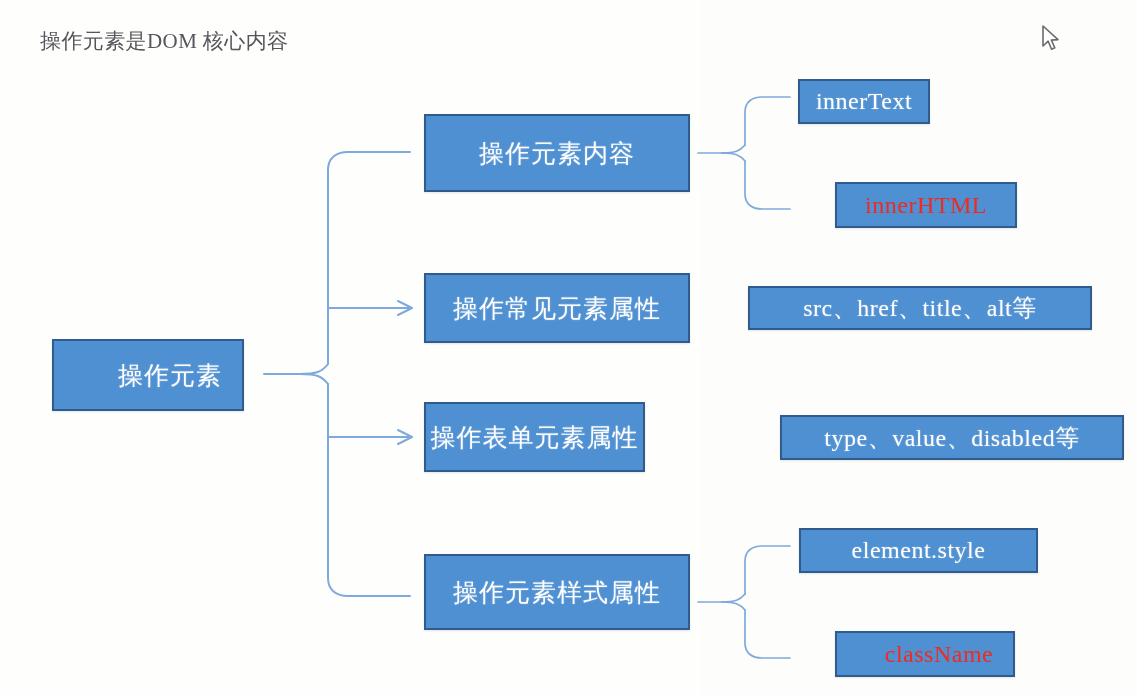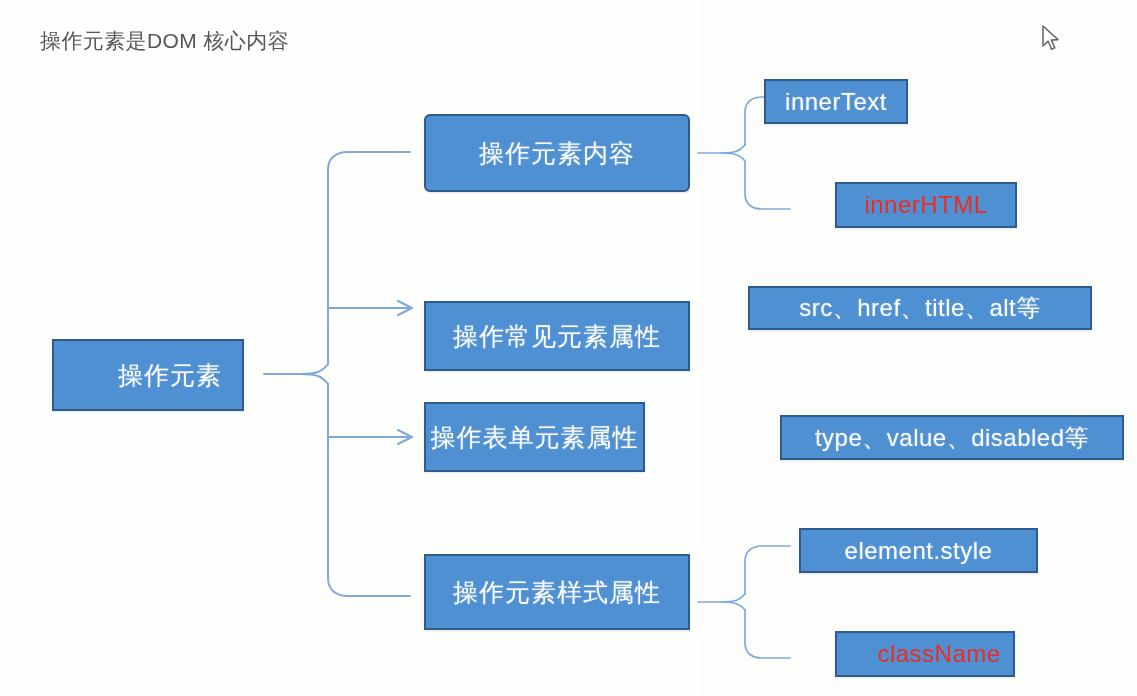--- a/index.html
+++ b/index.html
@@ -6,21 +6,21 @@
     margin: 0;
     padding: 0;
     background: #ffffff;
   }
   #stage {
     position: relative;
     width: 1137px;
     height: 696px;
     background: #fdfdfc;
     overflow: hidden;
-    font-family: Liberation Sans, sans-serif;
+    font-family: Liberation Serif, serif;
   }
 
   
   .bg-band {
     position: absolute;
     top: 0;
     bottom: 0;
     pointer-events: none;
   }
   .bg-band.left  { left: 0;    width: 700px; background: #fefefd; }
@@ -52,26 +52,26 @@
     text-shadow: 0 0 2px rgba(255,255,255,0.35);
     box-shadow: 0 1px 2px rgba(0,0,0,0.10);
   }
   .node.cn   { font-size: 25px; }
   .node.code { font-size: 24px; letter-spacing: 0.5px; }
   .node.red  { color: #ef2b21; text-shadow: none; margin-left: 36px; }
 
   
   #node-root      { left: 52px;  top: 339px; width: 192px; height: 72px; padding-left: 44px; }
   
-  #node-content   { left: 424px; top: 114px; width: 266px; height: 78px; border-radius: 6px; }
-  #node-attr      { left: 424px; top: 273px; width: 266px; height: 70px; margin-top: 28px; }
+  #node-content   { left: 424px; top: 114px; width: 266px; height: 78px; }
+  #node-attr      { left: 424px; top: 273px; width: 266px; height: 70px; }
   #node-form      { left: 424px; top: 402px; width: 221px; height: 70px; }
   #node-style     { left: 424px; top: 554px; width: 266px; height: 76px; }
   
-  #leaf-innertext { left: 764px; top: 79px;  width: 144px; height: 45px; }
+  #leaf-innertext { left: 798px; top: 79px;  width: 132px; height: 45px; }
   #leaf-innerhtml { left: 799px; top: 182px; width: 182px; height: 46px; }
   #leaf-attrs     { left: 748px; top: 286px; width: 344px; height: 44px; }
   #leaf-formattrs { left: 780px; top: 415px; width: 344px; height: 45px; }
   #leaf-elstyle   { left: 799px; top: 528px; width: 239px; height: 45px; }
   #leaf-classname { left: 799px; top: 631px; width: 180px; height: 46px; padding-left: 28px; }
 
   
   svg.conn {
     position: absolute;
     left: 0;

